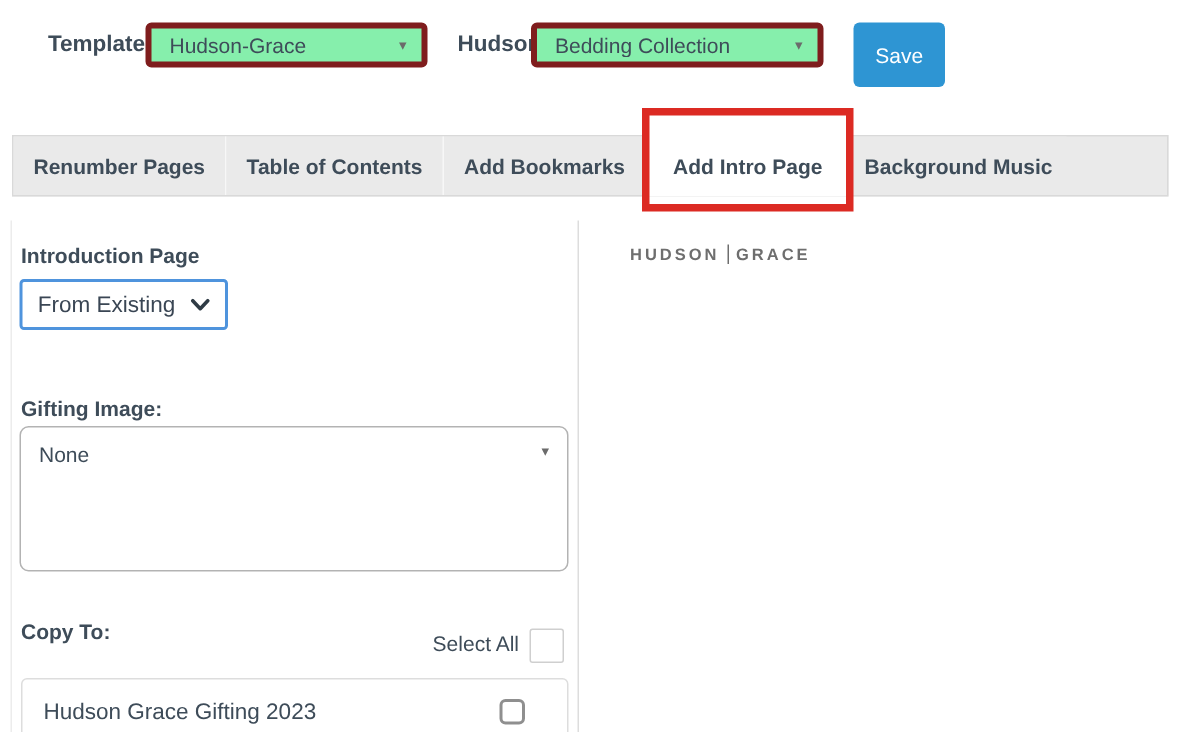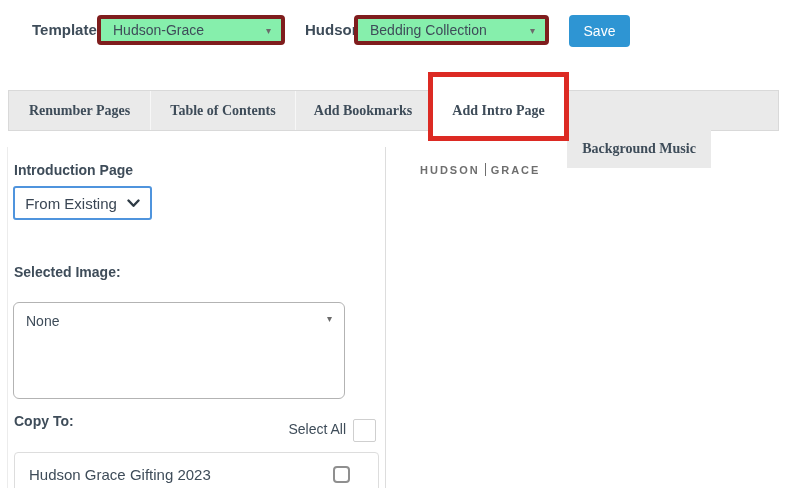--- a/index.html
+++ b/index.html
@@ -37,21 +37,21 @@
   .select-box .value { flex: 1; white-space: nowrap; overflow: hidden; }
   .caret {
     font-size: 10px;
     color: #6b6b6b;
     margin-left: 6px;
     flex: 0 0 auto;
   }
   .save-btn {
     position: absolute;
     left: 569px; top: 15px;
-    width: 61px; height: 32px;
+    width: 61px; height: 43px;
     background: #2e95d3;
     color: #ffffff;
     border: none;
     border-radius: 4px;
     font-size: 14px;
     font-family: "Liberation Sans", sans-serif;
     cursor: pointer;
   }
 
   
@@ -67,23 +67,22 @@
     height: 100%;
     display: flex;
     align-items: center;
     justify-content: center;
     font-size: 14px;
     font-weight: 700;
     color: #3e4c59;
     background: #eaeaea;
     border-right: 1px solid #f7f7f7;
     cursor: pointer;
-    font-family: Liberation Serif, serif;
-  }
-  .tab:last-child { border-right: none; margin-top: 38px; }
+  }
+  .tab:last-child { border-right: none; }
   .tab.active {
     background: #ffffff;
     border-right-color: #ffffff;
     height: 41px;
     margin: -1px 0;
     padding-top: 1px;
   }
 
   .annotation-box {
     position: absolute;
@@ -126,26 +125,25 @@
     gap: 10px;
     font-size: 15px;
     color: #3a4654;
     cursor: pointer;
   }
   .chevron-svg { display: block; }
 
   .image-select {
     position: absolute;
     left: 5px; top: 137px;
-    width: 332px; height: 97px;
+    width: 366px; height: 97px;
     border: 1px solid #b3b3b3;
     border-radius: 6px;
     background: #ffffff;
     cursor: pointer;
-    margin-top: 18px;
   }
   .image-select .value {
     position: absolute;
     left: 12px; top: 10px;
     font-size: 14px;
     color: #3e4c59;
   }
   .image-select .caret {
     position: absolute;
     right: 12px; top: 10px;
@@ -248,21 +246,21 @@
 
     <span class="field-label" style="left:6px; top:15px;">Introduction Page</span>
 
     <div class="mode-select">
       <span>From Existing</span>
       <svg class="chevron-svg" width="13" height="9" viewBox="0 0 13 9">
         <path d="M1.5 1.5 L6.5 6.8 L11.5 1.5" fill="none" stroke="#2f3b45" stroke-width="2.4" stroke-linecap="round" stroke-linejoin="round"></path>
       </svg>
     </div>
 
-    <span class="field-label" style="left:6px; top:117px;">Selected Image:</span>
+    <span class="field-label" style="left:6px; top:117px;">Gifting Image:</span>
 
     <div class="image-select">
       <span class="value">None</span>
       <span class="caret">▾</span>
     </div>
 
     <span class="field-label" style="left:6px; top:266px;">Copy To:</span>
 
     <span class="select-all-label">Select All</span>
     <span class="select-all-checkbox"></span>

